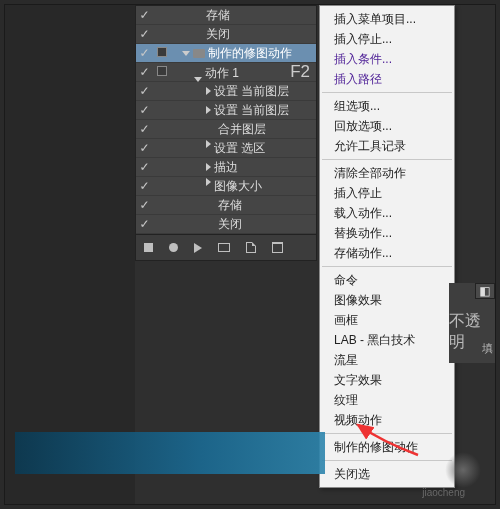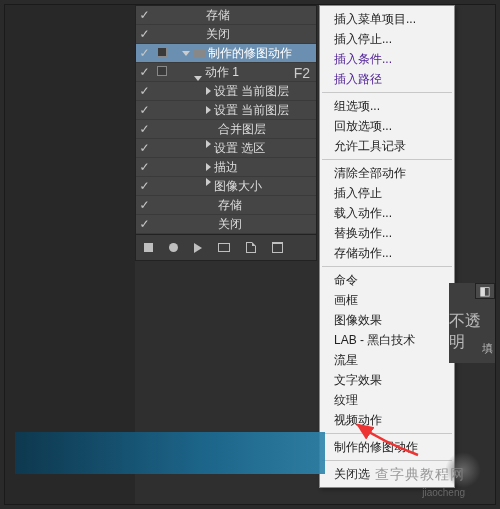--- a/index.html
+++ b/index.html
@@ -11,21 +11,21 @@
 .row.sel{background:#6b8fb0;color:#fff;}
 .ck{width:17px;text-align:center;color:#c8c8c8;}
 .sq{width:17px;text-align:center;}
 .sqbox{display:inline-block;width:10px;height:10px;border:1px solid #888;background:#3a3a3a;}
 .ind{display:inline-block;}
 .tw{display:inline-block;width:0;height:0;margin-right:3px;}
 .tw.open{border-left:4px solid transparent;border-right:4px solid transparent;border-top:5px solid #ccc;}
 .tw.closed{border-top:4px solid transparent;border-bottom:4px solid transparent;border-left:5px solid #ccc;}
 .fold{display:inline-block;width:12px;height:9px;background:#888;border-radius:1px;margin-right:3px;vertical-align:middle;}
 .lbl{white-space:nowrap;}
-.sc{margin-left:auto;margin-right:6px;color:#ccc;font-size:14px;}
+.sc{margin-left:auto;margin-right:6px;color:#ccc;font-size:17px;}
 .toolbar{display:flex;align-items:center;justify-content:flex-start;gap:16px;height:26px;background:#3c3c3c;border-top:1px solid #222;padding:0 8px;}
 .tb-icon{color:#bfbfbf;}
 .stop{width:9px;height:9px;background:#bfbfbf;}
 .rec{width:9px;height:9px;border-radius:50%;background:#bfbfbf;}
 .play{width:0;height:0;border-top:5px solid transparent;border-bottom:5px solid transparent;border-left:8px solid #bfbfbf;}
 .newf{width:12px;height:9px;border:1px solid #bfbfbf;}
 .newa{width:10px;height:11px;border:1px solid #bfbfbf;position:relative;}
 .newa:after{content:"";position:absolute;right:-1px;top:-1px;border-top:4px solid #3c3c3c;border-left:4px solid #bfbfbf;}
 .trash{width:11px;height:11px;border:1px solid #bfbfbf;border-top:2px solid #bfbfbf;}
 .context-menu{position:absolute;left:314px;top:0;width:136px;background:#f2f2f2;border:1px solid #8a8a8a;box-shadow:2px 2px 4px rgba(0,0,0,0.3);padding:3px 0;}
@@ -178,22 +178,22 @@
         <div class="mi">回放选项...</div>
         <div class="mi">允许工具记录</div>
         <div class="sep"></div>
         <div class="mi">清除全部动作</div>
         <div class="mi">插入停止</div>
         <div class="mi">载入动作...</div>
         <div class="mi">替换动作...</div>
         <div class="mi">存储动作...</div>
         <div class="sep"></div>
         <div class="mi">命令</div>
+        <div class="mi">图像效果</div>
         <div class="mi">画框</div>
-        <div class="mi">图像效果</div>
         <div class="mi">LAB - 黑白技术</div>
         <div class="mi">流星</div>
         <div class="mi">文字效果</div>
         <div class="mi">纹理</div>
         <div class="mi">视频动作</div>
         <div class="sep"></div>
         <div class="mi">制作的修图动作</div>
         <div class="sep"></div>
         <div class="mi">关闭选</div>
       </div>
@@ -211,15 +211,14 @@
           <marker id="ah" markerWidth="8" markerHeight="8" refX="6" refY="3" orient="auto">
             <path d="M0,0 L7,3 L0,6 Z" fill="#e33"></path>
           </marker>
         </defs>
         <path d="M65,35 Q30,22 5,5" stroke="#e33" stroke-width="2.5" fill="none" marker-end="url(#ah)"></path>
       </svg>
   </div>
 
   <div class="banner"></div>
   <div class="wm-glow"></div>
-  <div class="wm">查字典教程网</div>
   <div class="wm-sub">jiaocheng</div>
 </div>
 
 </body></html>

